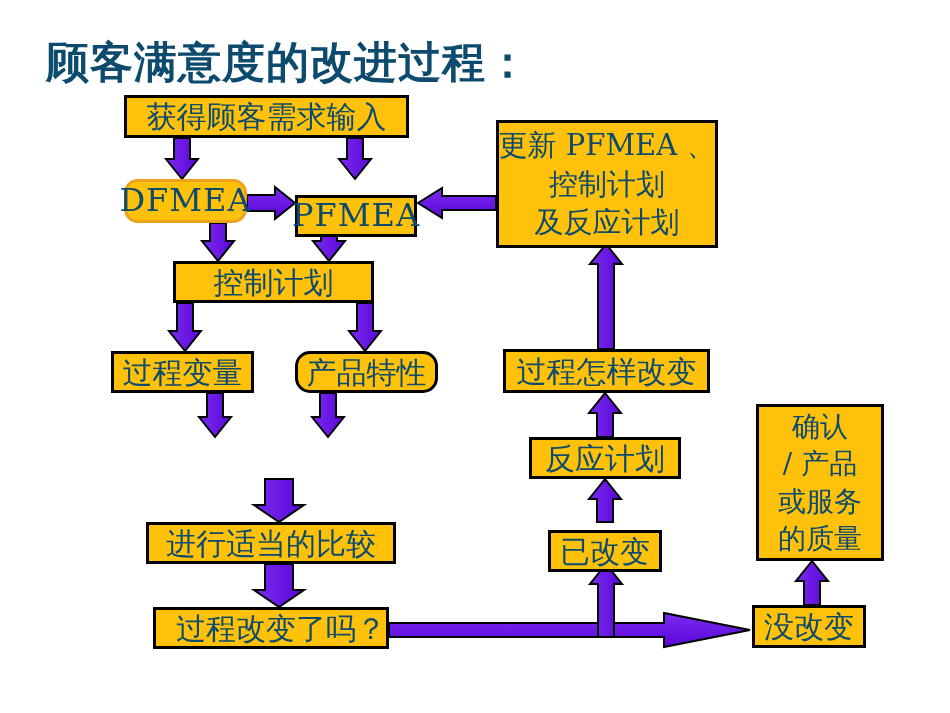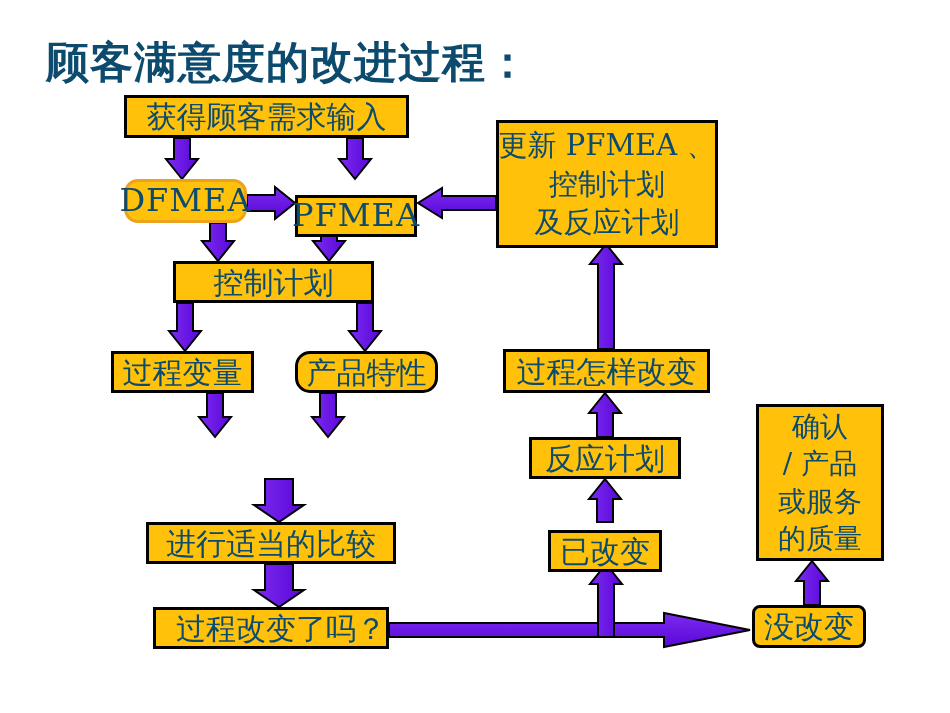--- a/index.html
+++ b/index.html
@@ -111,17 +111,17 @@
     <span>已改变</span>
   </div>
 
   <div class="box multiline" style="left:756px;top:404px;width:128px;height:157px;font-size:28px;">
     <span>确认</span>
     <span>/ 产品</span>
     <span>或服务</span>
     <span>的质量</span>
   </div>
 
-  <div class="box" style="left:752px;top:605px;width:114px;height:43px;border-radius:8px;">
+  <div class="box" style="left:752px;top:605px;width:114px;height:43px;">
     <span>没改变</span>
   </div>
 
 </div>
 
 </body></html>

